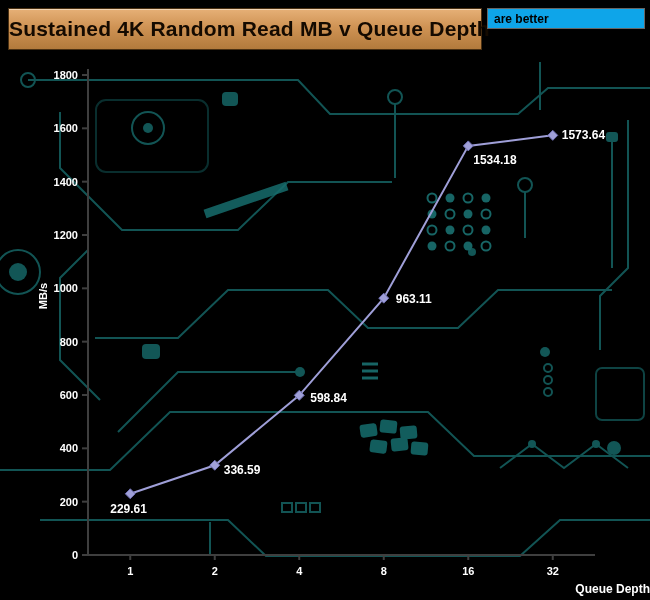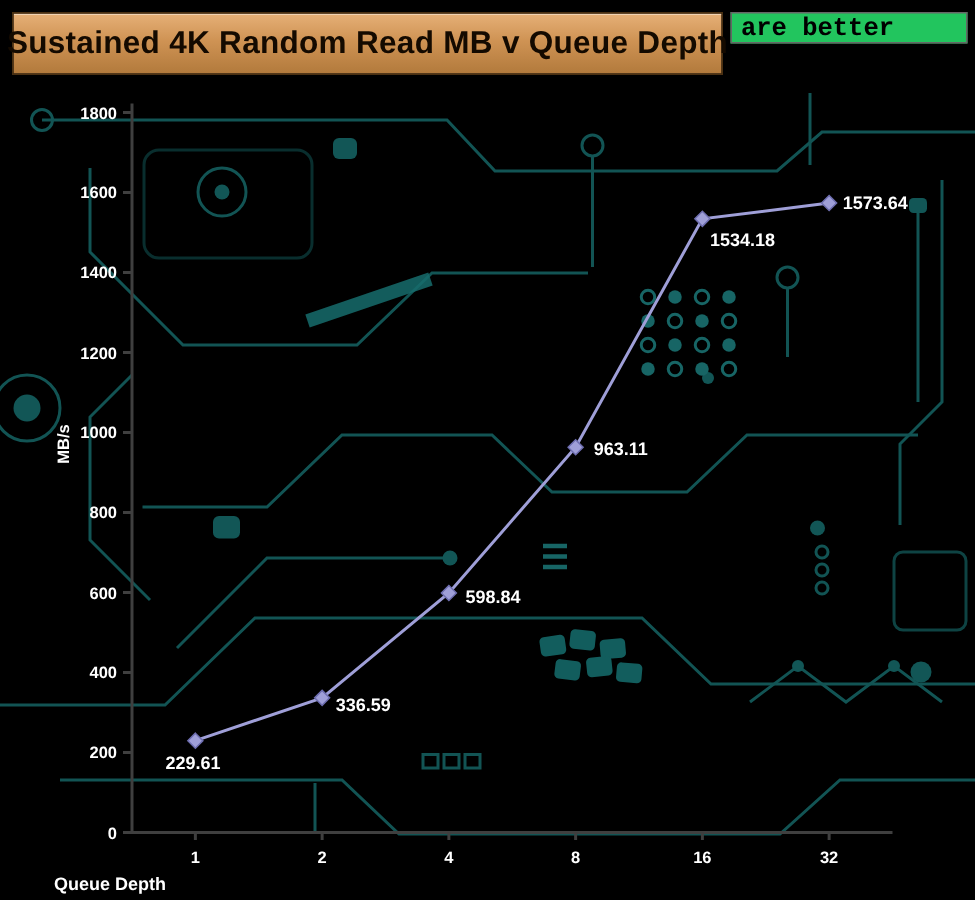--- a/index.html
+++ b/index.html
@@ -6,43 +6,43 @@
   body{
     width:650px;height:600px;position:relative;overflow:hidden;
     background:#000;font-family:"Liberation Sans",sans-serif;
   }
   #bg-svg{position:absolute;left:0;top:0;z-index:1;}
   #chart-svg{position:absolute;left:0;top:0;z-index:3;}
   .title-banner{
     position:absolute;left:8px;top:8px;width:472px;height:40px;z-index:5;
     background:linear-gradient(180deg,#e6b077 0%,#cf9354 45%,#b27a3c 100%);
     border:1px solid #4a3012;box-shadow:inset 0 1px 0 rgba(255,255,255,.45);
-    display:flex;align-items:center;justify-content:center;
+    display:flex;align-items:center;justify-content:flex-start;
   }
   .title-banner .title-text{
     color:#140a00;font-size:21px;font-weight:600;letter-spacing:.2px;white-space:nowrap;
   }
   .note-stack{position:absolute;left:487px;top:6px;width:158px;z-index:5;}
   .note-orange{
     height:20px;line-height:20px;background:linear-gradient(180deg,#d28a44,#ad6a2a);
     border:1px solid #7e4f1d;color:#331c02;font-size:11px;font-weight:700;
     padding-left:6px;box-sizing:border-box;
   }
   .note-white{
-    height:21px;line-height:21px;background:#22c55e;color:#000;
-    font-size:17px;font-weight:700;padding-left:6px;margin-top:2px;
-    border:1px solid #666;box-sizing:border-box;font-family:Liberation Mono, monospace;
+    height:21px;line-height:21px;background:#0ea5e9;color:#000;
+    font-size:12px;font-weight:700;padding-left:6px;margin-top:2px;
+    border:1px solid #666;box-sizing:border-box;
   }
   .axis-label-y{
     position:absolute;left:30px;top:290px;z-index:4;color:#fff;
     font-size:11px;font-weight:700;transform:rotate(-90deg);transform-origin:center;
   }
   .axis-label-x{
     position:absolute;left:0;right:0;top:582px;z-index:4;color:#fff;
-    font-size:12px;font-weight:700;text-align:left;padding-left:36px;
+    font-size:12px;font-weight:700;text-align:right;padding-left:36px;
   }
   .tick{font-family:"Liberation Sans",sans-serif;font-size:11px;font-weight:600;fill:#ffffff;}
   .pt-label{font-family:"Liberation Sans",sans-serif;font-size:12px;font-weight:700;fill:#ffffff;}
 </style>
 </head>
 <body>
 
 <svg id="bg-svg" width="650" height="600" viewBox="0 0 650 600" opacity="0.9">
   <g stroke="#145e5e" stroke-width="2" fill="none">
     <path d="M28 80 H298 L330 114 H518 L548 88 H650"></path>

